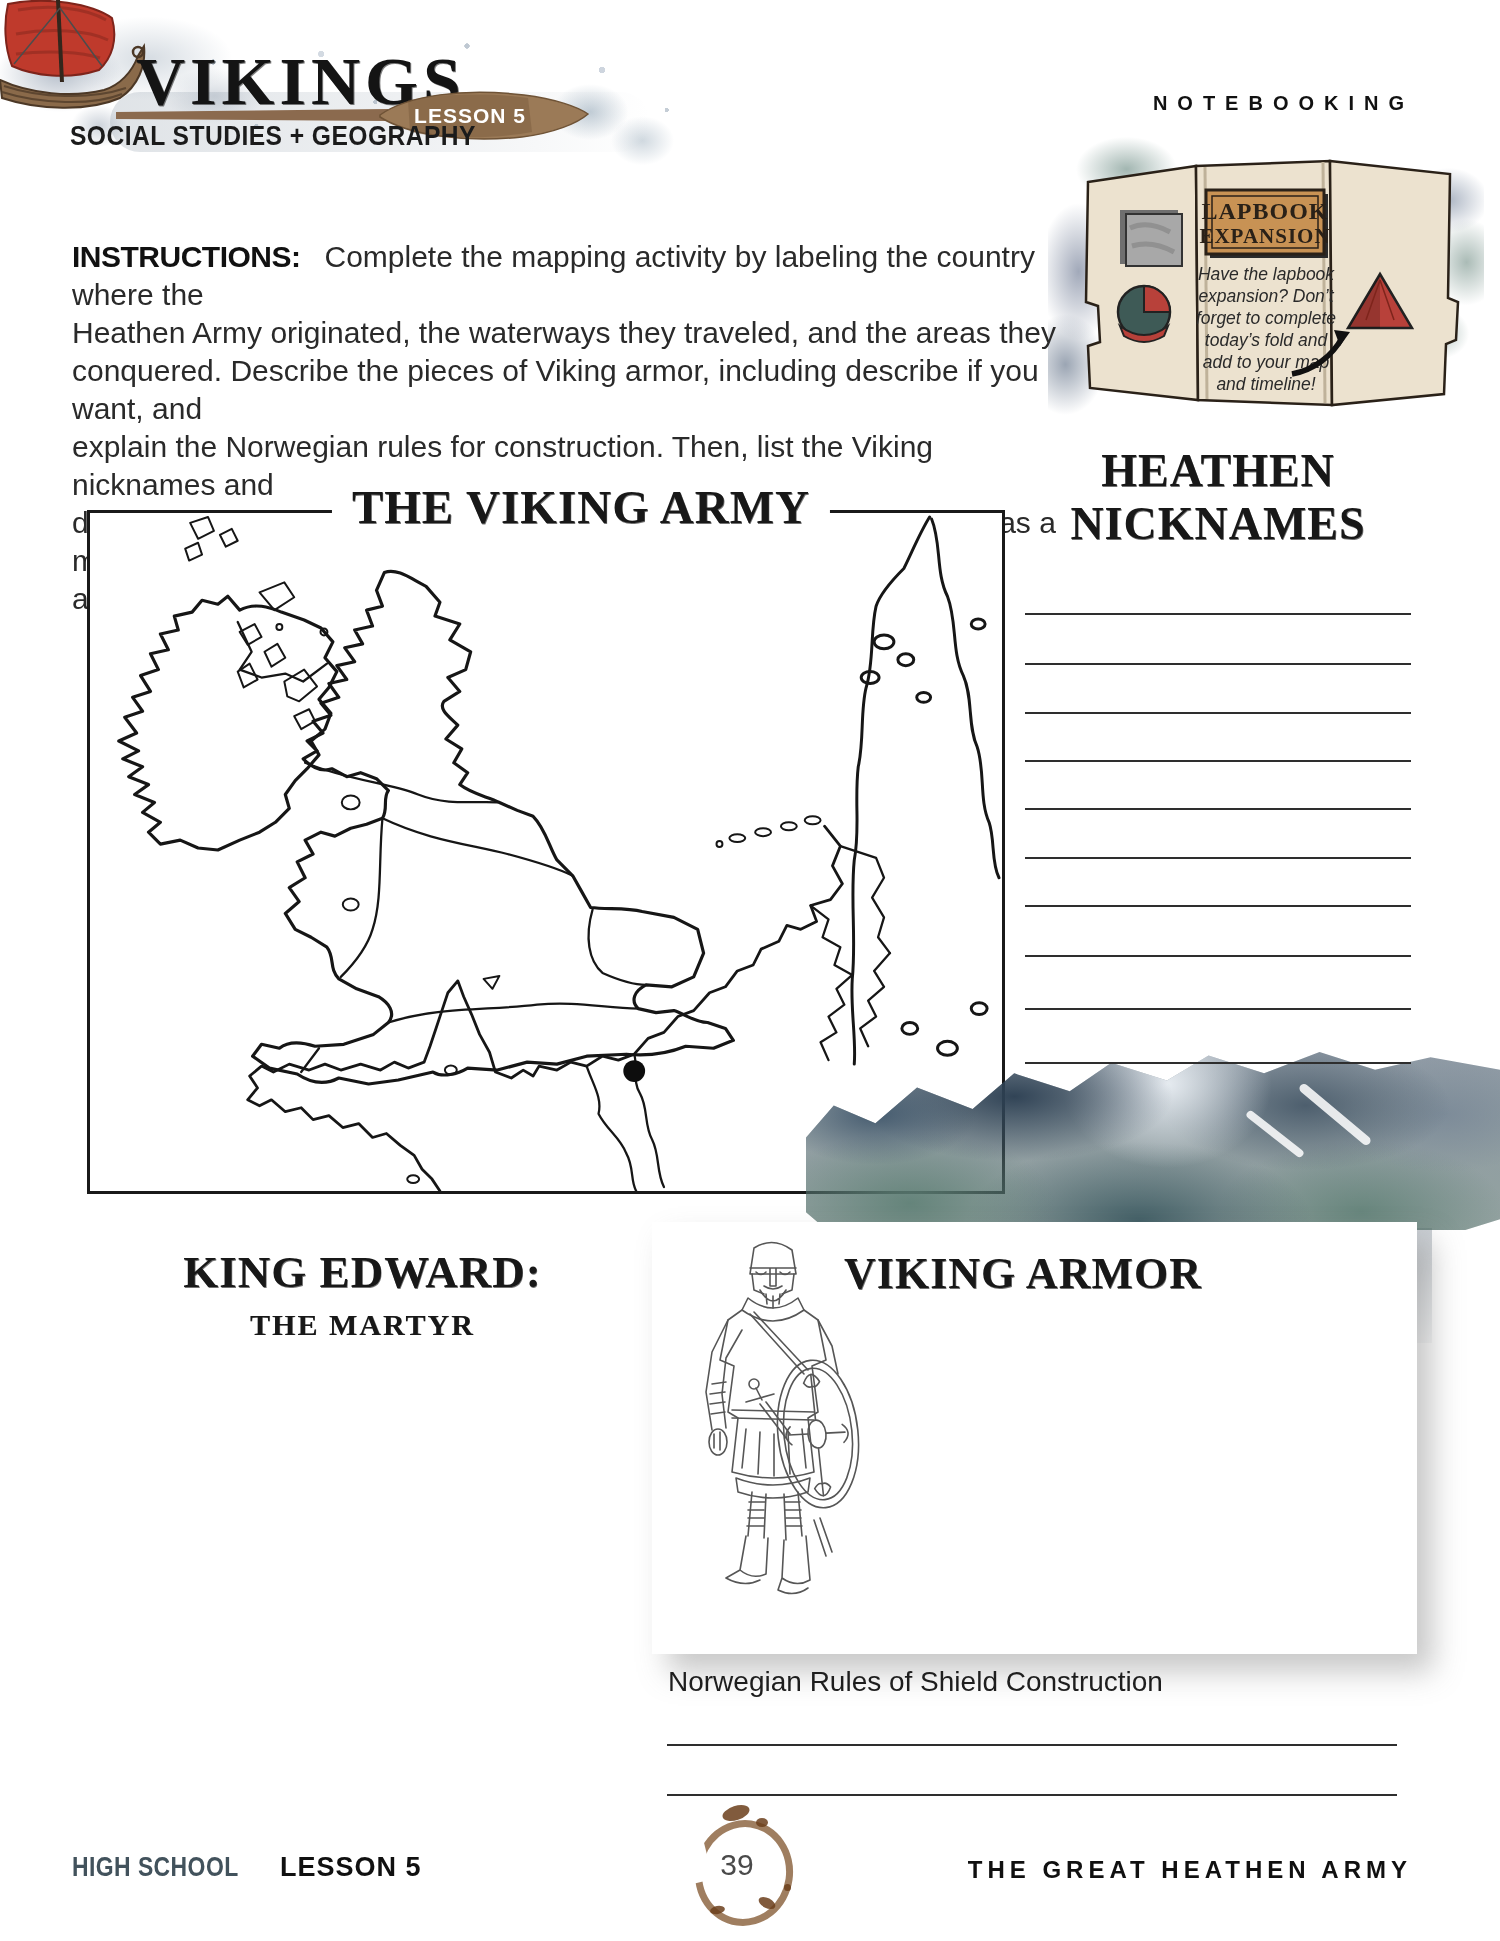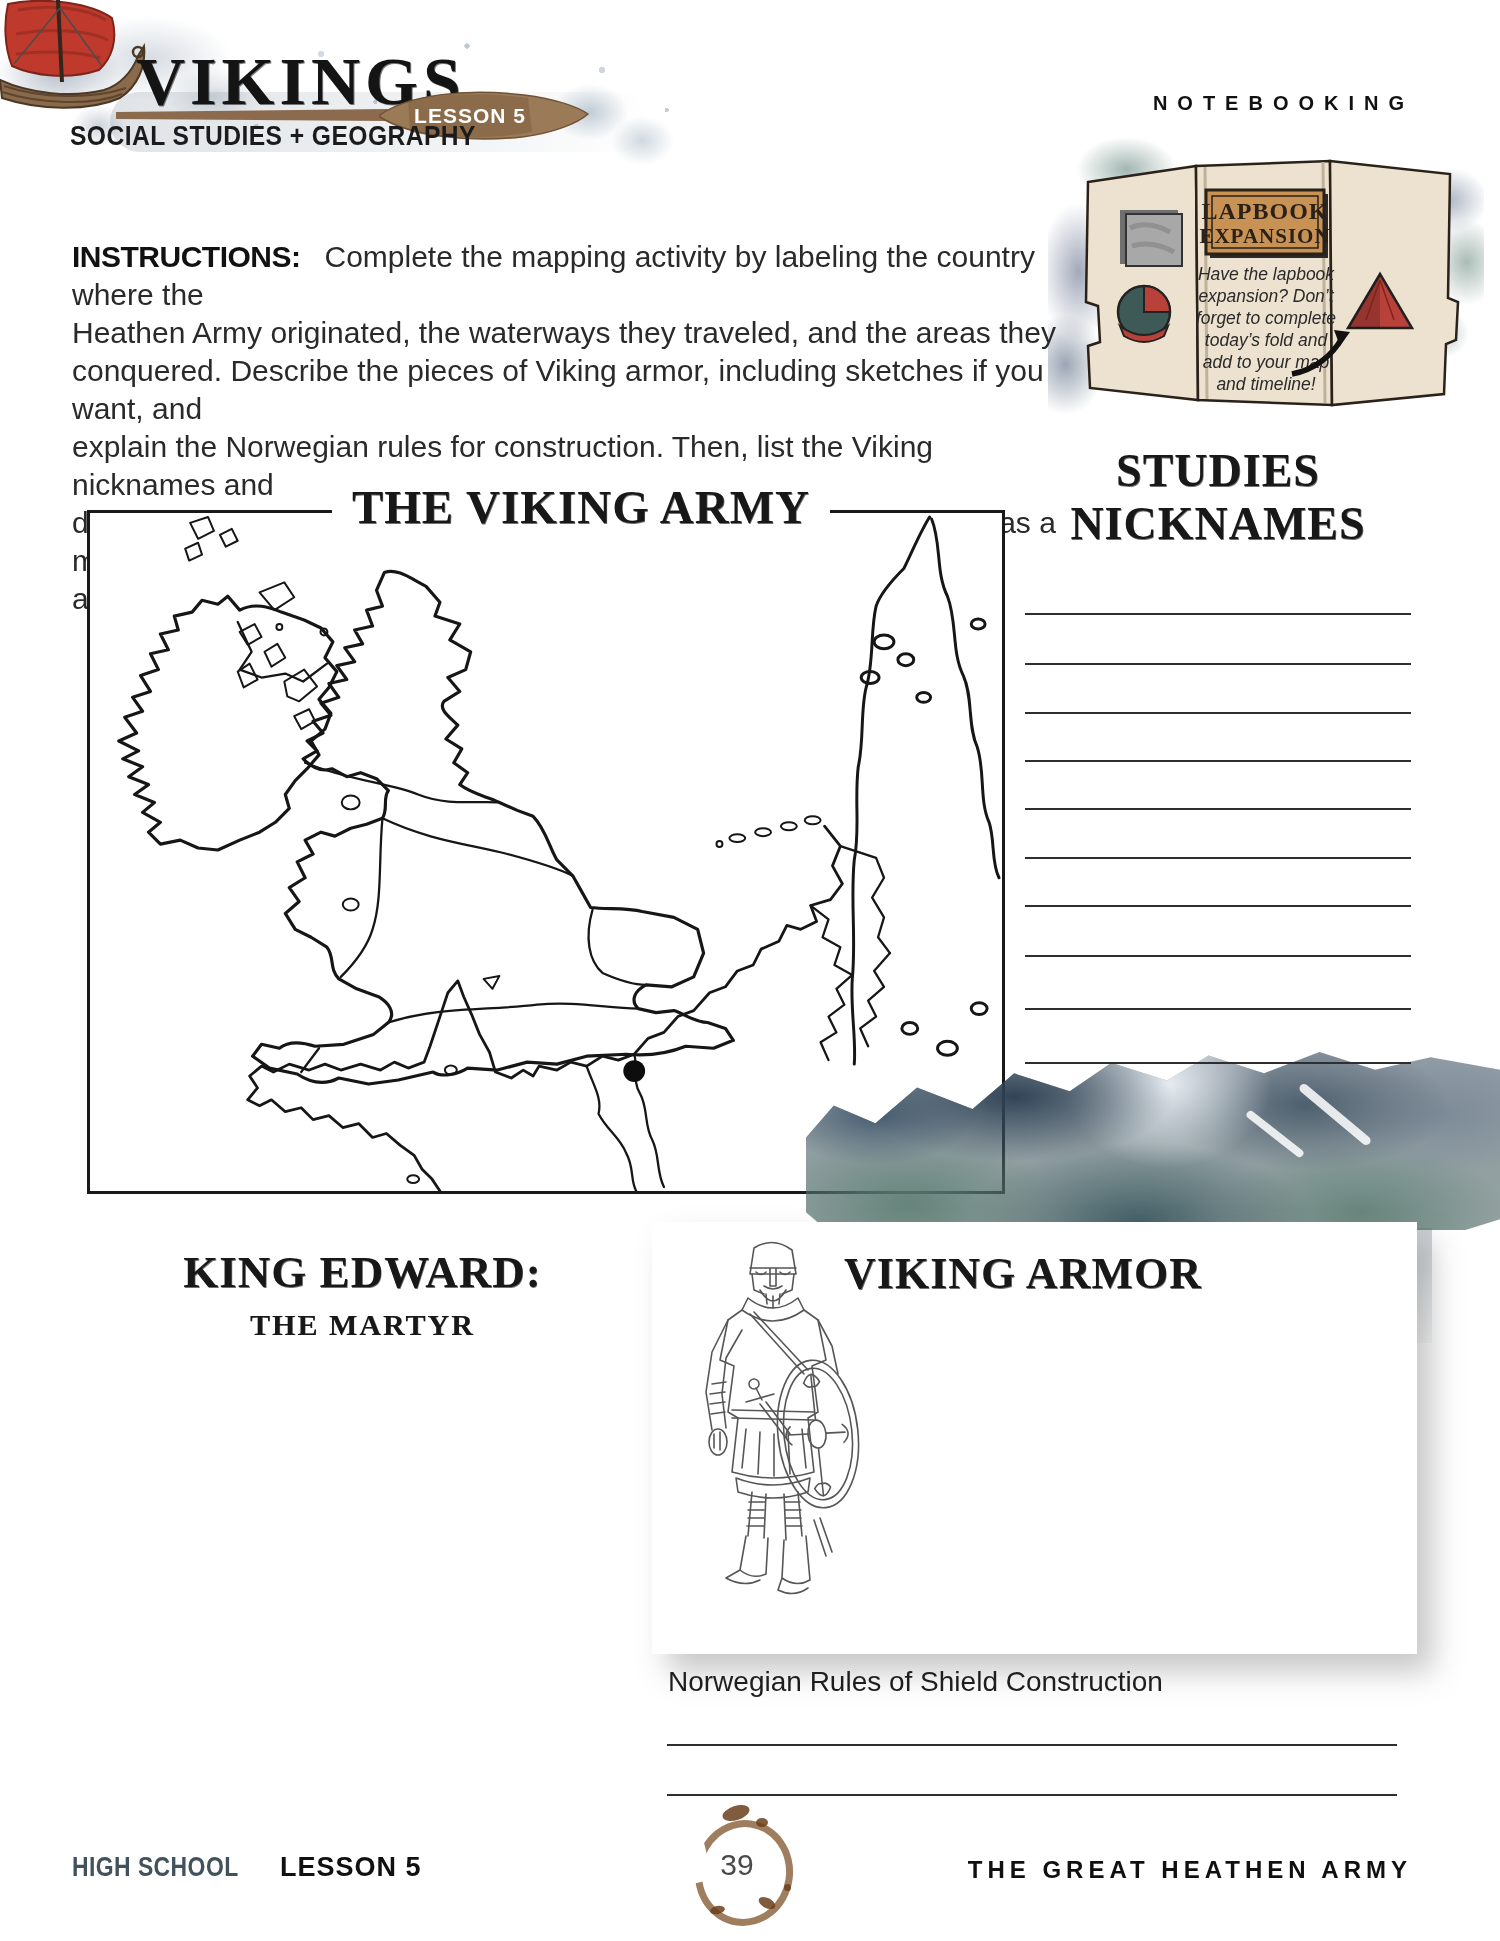--- a/index.html
+++ b/index.html
@@ -170,21 +170,21 @@
     <polygon points="302,126 334,180 270,180" fill="#b8413a" stroke="#222" stroke-width="2.5"></polygon>
     <polygon points="302,126 302,180 270,180" fill="rgba(0,0,0,0.18)"></polygon>
     <path d="M 302,132 L 288,172 M 302,132 L 316,172" stroke="#7e241b" stroke-width="1.5"></path>
     <path d="M 214,226 C 236,222 254,208 264,190" stroke="#111" stroke-width="5.5" fill="none"></path>
     <polygon points="256,182 272,184 262,198" fill="#111"></polygon>
   </svg>
 
   <div class="abs instructions">
     <div><span class="ilabel">INSTRUCTIONS:</span><span>Complete the mapping activity by labeling the country where the</span></div>
     <div>Heathen Army originated, the waterways they traveled, and the areas they</div>
-    <div>conquered. Describe the pieces of Viking armor, including sketches if you want, and</div>
+    <div>conquered. Describe the pieces of Viking armor, including describe if you want, and</div>
     <div>explain the Norwegian rules for construction. Then, list the Viking nicknames and</div>
     <div>describe how they originated, explain why King Edward is recognized as a martyr,</div>
     <div>and record the Viking response to King Edward.</div>
   </div>
 
   <div class="abs map-box">
     <svg class="mapsvg" width="912" height="678" viewBox="0 0 918 684" fill="none" stroke="#161616" stroke-linejoin="round" stroke-linecap="round">
 
       <g stroke-width="2">
         <polygon points="100,10 118,4 124,18 108,26"></polygon>
@@ -254,21 +254,21 @@
         <path d="M 500,558 C 506,576 516,590 512,606 C 520,622 534,630 540,646 C 548,660 544,674 550,684"></path>
         <path d="M 548,546 C 552,560 546,574 554,586 C 562,600 558,618 566,632 C 574,648 570,664 578,680"></path>
       </g>
       <ellipse cx="363" cy="562" rx="6" ry="4.5" stroke-width="2"></ellipse>
       <ellipse cx="325" cy="672" rx="6" ry="4" stroke-width="2"></ellipse>
       <circle cx="548" cy="563" r="11" fill="#0d0d0d" stroke="none"></circle>
     </svg>
   </div>
   <div class="abs map-title">THE VIKING ARMY</div>
 
-  <div class="abs nick-title" style="top:444px">STUDIES</div>
+  <div class="abs nick-title" style="top:444px">HEATHEN</div>
   <div class="abs nick-title" style="top:497px">NICKNAMES</div>
   <div class="abs nrule" style="top:613px"></div>
   <div class="abs nrule" style="top:663px"></div>
   <div class="abs nrule" style="top:712px"></div>
   <div class="abs nrule" style="top:760px"></div>
   <div class="abs nrule" style="top:808px"></div>
   <div class="abs nrule" style="top:857px"></div>
   <div class="abs nrule" style="top:905px"></div>
   <div class="abs nrule" style="top:955px"></div>
   <div class="abs nrule" style="top:1008px"></div>

